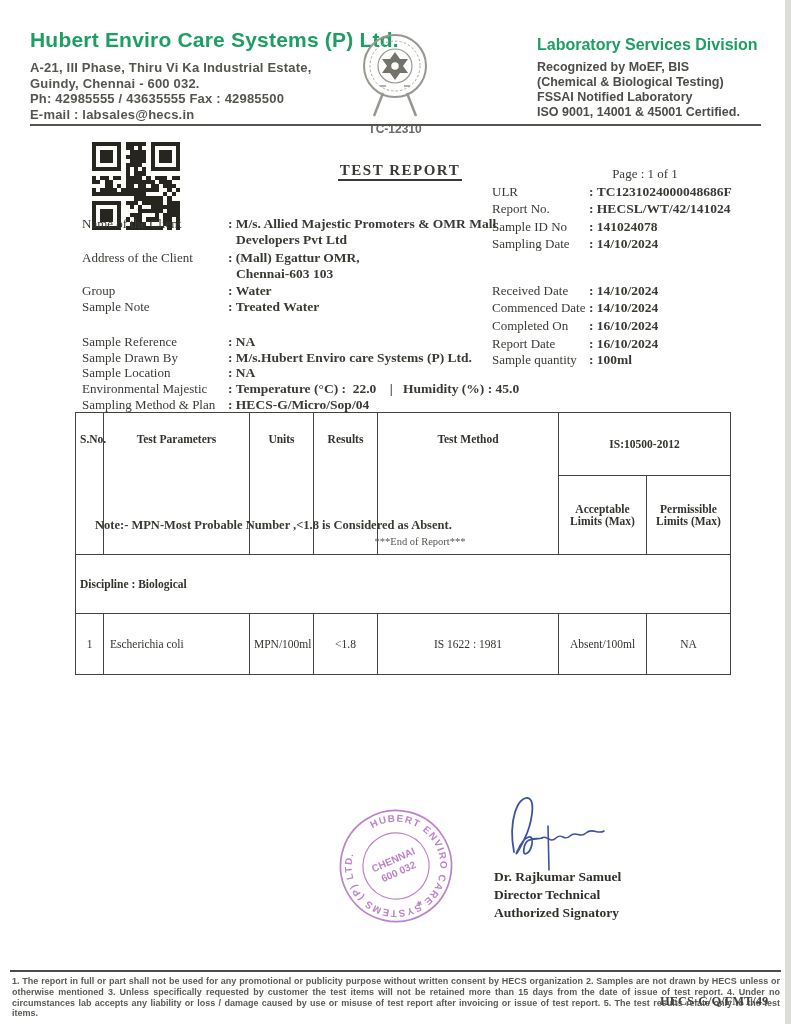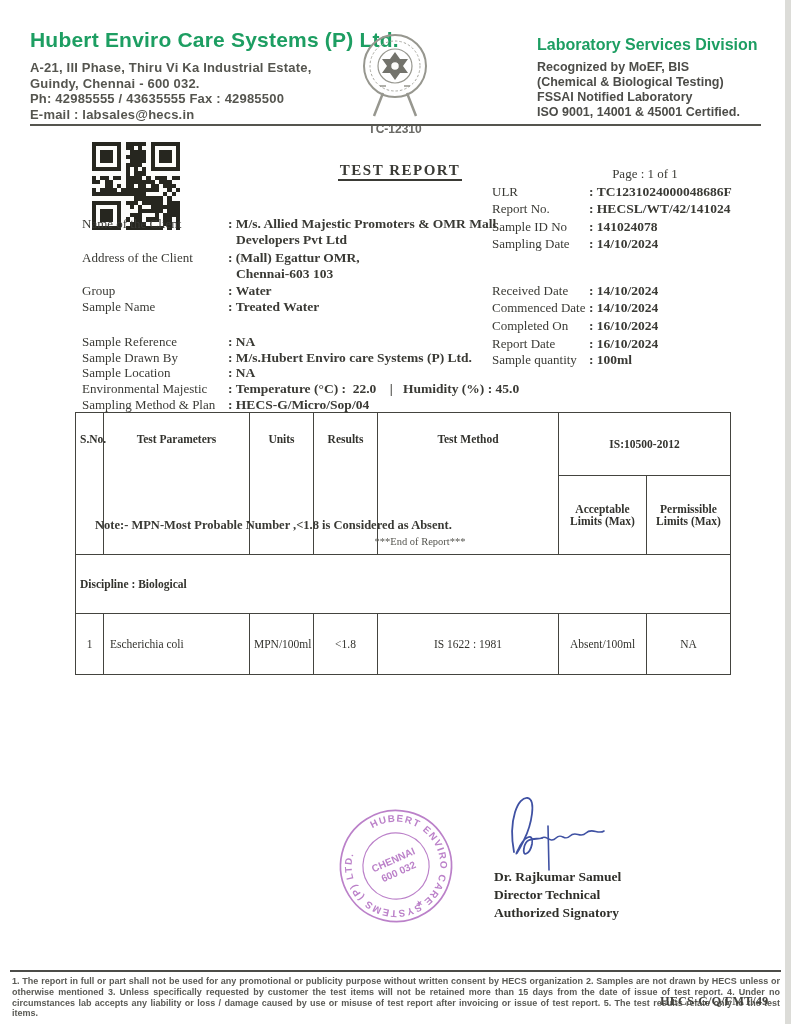--- a/index.html
+++ b/index.html
@@ -316,21 +316,21 @@
     <span class="val2">Developers Pvt Ltd</span>
   </div>
   <div class="lfield" style="top:250px">
     <span class="lab">Address of the Client</span><span class="val">: (Mall) Egattur OMR,</span>
     <span class="val2">Chennai-603 103</span>
   </div>
   <div class="lfield" style="top:283px">
     <span class="lab">Group</span><span class="val">: Water</span>
   </div>
   <div class="lfield" style="top:299px">
-    <span class="lab">Sample Name</span><span class="val">: Treated Water</span>
+    <span class="lab">Sample Note</span><span class="val">: Treated Water</span>
   </div>
   <div class="lfield" style="top:334px">
     <span class="lab">Sample Reference</span><span class="val">: NA</span>
   </div>
   <div class="lfield" style="top:350px">
     <span class="lab">Sample Drawn By</span><span class="val">: M/s.Hubert Enviro care Systems (P) Ltd.</span>
   </div>
   <div class="lfield" style="top:365px">
     <span class="lab">Sample Location</span><span class="val">: NA</span>
   </div>

